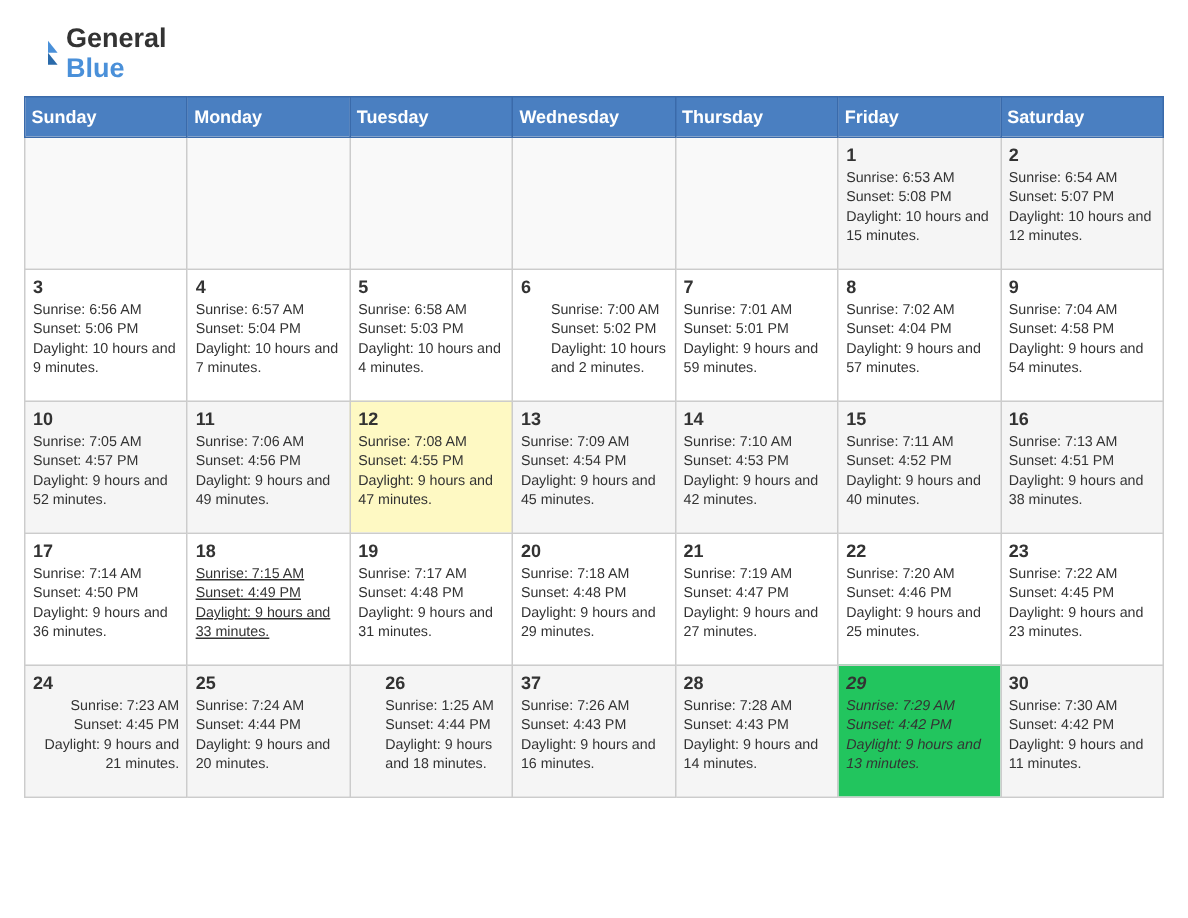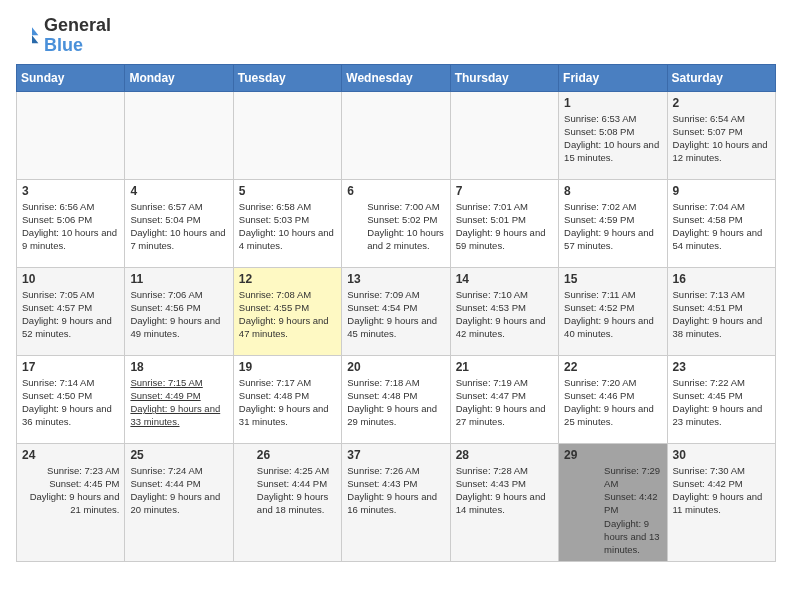--- a/index.html
+++ b/index.html
@@ -169,21 +169,21 @@
         </td>
         <td style="background: rgb(255, 255, 255);">
           <span class="day-number">7</span>
           <div class="day-info" style="white-space: pre-line;">Sunrise: 7:01 AM
 Sunset: 5:01 PM
 Daylight: 9 hours and 59 minutes.</div>
         </td>
         <td style="background: rgb(255, 255, 255);">
           <span class="day-number">8</span>
           <div class="day-info" style="white-space: pre-line;">Sunrise: 7:02 AM
-Sunset: 4:59 PM
+Sunset: 4:04 PM
 Daylight: 9 hours and 57 minutes.</div>
         </td>
         <td style="background: rgb(255, 255, 255);">
           <span class="day-number">9</span>
           <div class="day-info" style="white-space: pre-line;">Sunrise: 7:04 AM
 Sunset: 4:58 PM
 Daylight: 9 hours and 54 minutes.</div>
         </td>
       </tr>
       <tr>
@@ -282,39 +282,39 @@
 Daylight: 9 hours and 21 minutes.</div>
         </td>
         <td style="background: rgb(245, 245, 245);">
           <span class="day-number">25</span>
           <div class="day-info" style="white-space: pre-line;">Sunrise: 7:24 AM
 Sunset: 4:44 PM
 Daylight: 9 hours and 20 minutes.</div>
         </td>
         <td style="background: rgb(245, 245, 245); padding-left: 23px;">
           <span class="day-number">26</span>
-          <div class="day-info" style="white-space: pre-line;">Sunrise: 4:25 AM
+          <div class="day-info" style="white-space: pre-line;">Sunrise: 1:25 AM
 Sunset: 4:44 PM
 Daylight: 9 hours and 18 minutes.</div>
         </td>
         <td style="background: rgb(245, 245, 245);">
           <span class="day-number">37</span>
           <div class="day-info" style="white-space: pre-line;">Sunrise: 7:26 AM
 Sunset: 4:43 PM
 Daylight: 9 hours and 16 minutes.</div>
         </td>
         <td style="background: rgb(245, 245, 245);">
           <span class="day-number">28</span>
           <div class="day-info" style="white-space: pre-line;">Sunrise: 7:28 AM
 Sunset: 4:43 PM
 Daylight: 9 hours and 14 minutes.</div>
         </td>
-        <td style="background: #a3a3a3;">
+        <td style="background: #22c55e; font-style: italic;">
           <span class="day-number">29</span>
-          <div class="day-info" style="white-space: pre-line; margin-left: 40px;">Sunrise: 7:29 AM
+          <div class="day-info" style="white-space: pre-line;">Sunrise: 7:29 AM
 Sunset: 4:42 PM
 Daylight: 9 hours and 13 minutes.</div>
         </td>
         <td style="background: rgb(245, 245, 245);">
           <span class="day-number">30</span>
           <div class="day-info" style="white-space: pre-line;">Sunrise: 7:30 AM
 Sunset: 4:42 PM
 Daylight: 9 hours and 11 minutes.</div>
         </td>
       </tr>

